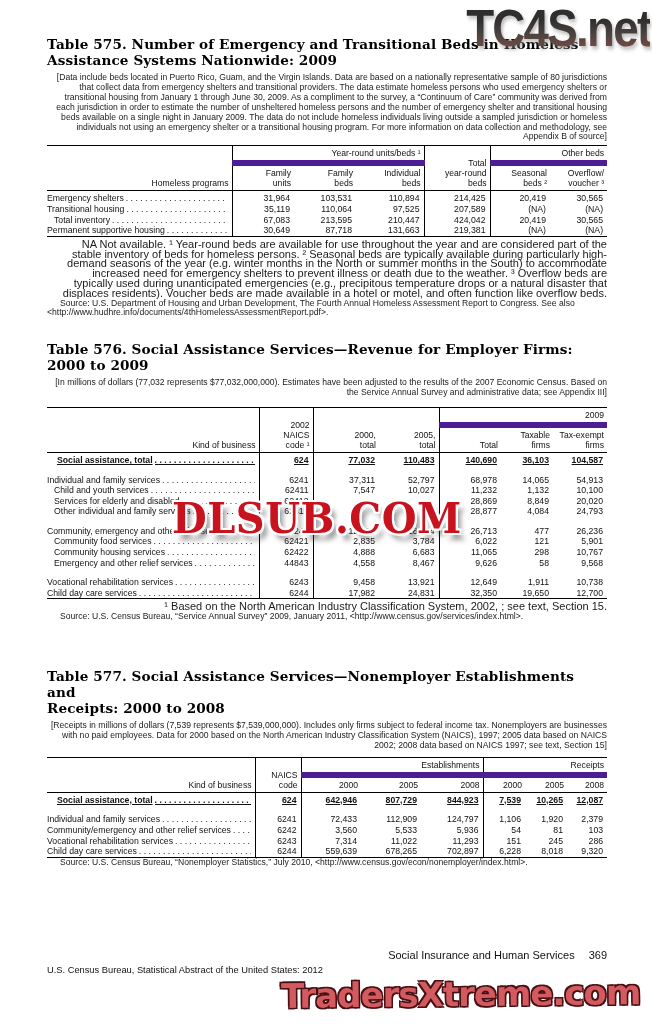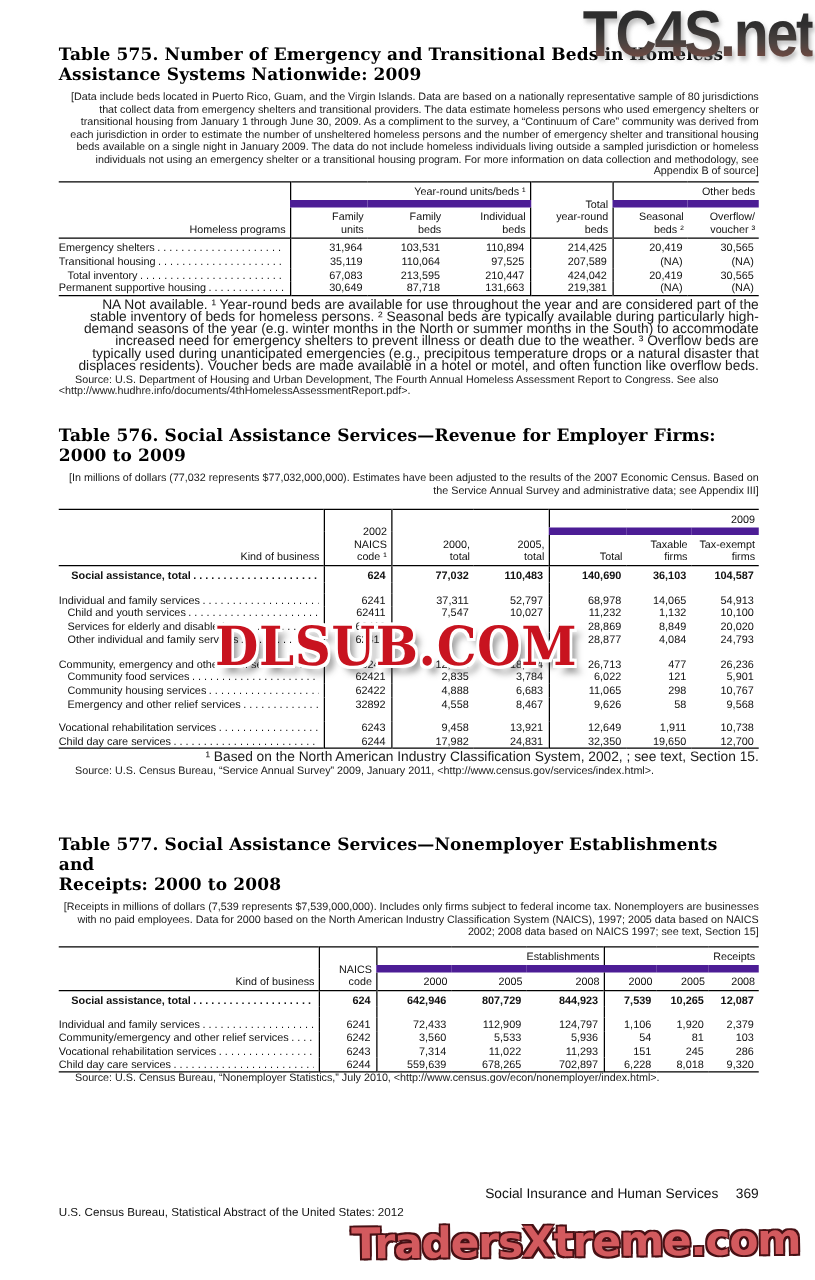--- a/index.html
+++ b/index.html
@@ -40,21 +40,21 @@
   th.grp{text-align:center;vertical-align:bottom;border-bottom:6px solid #4c1d95;padding-bottom:1px;}
   .bl{border-left:1px solid #000;}
   table.dtable td{padding:0 4px 0 0;line-height:10.6px;vertical-align:bottom;}
   td.num{text-align:right;white-space:nowrap;}
   td.stub{display:flex;padding:0 0 0 1px;overflow:hidden;}
   td.stub .lab{white-space:nowrap;}
   td.stub .leader{flex:1 1 0;overflow:hidden;white-space:nowrap;margin-left:2px;color:#111;}
   td.stub.ind{padding-left:7px;}
   td.stub.bold{padding-left:10px;}
   tr.first td{padding-top:2px;}
-  .bold{font-weight:bold;}
+  .bold{font-weight:bold;text-decoration:underline;}
   tr.spacer td{height:9px;line-height:9px;}
 
   
   .footer-right{
     position:absolute;right:45px;top:949px;font-size:11px;color:#111;
     font-family:Liberation Sans, sans-serif;
   }
   .footer-right .pagenum{margin-left:14px;}
   .footer-left{position:absolute;left:47px;top:965px;font-size:9.3px;color:#111;}
 
@@ -337,21 +337,21 @@
           <td class="num">6,683</td>
           <td class="num bl">11,065</td>
           <td class="num">298</td>
           <td class="num">10,767</td>
         </tr>
         <tr>
           <td class="stub ind">
             <span class="lab">Emergency and other relief services</span>
             <span class="leader">. . . . . . . . . . . . . . . . . . . . . . . . . . . . . . . . . . . . . . . . . . . . . . . . . . . . . . . . . . . . . . . . . . . . . . . . . . . . . . . . . . . . . . . . . . . . . . . . . . . . . . . . . . . . . . . . . . . . . . . . </span>
           </td>
-          <td class="num bl">32892</td>
+          <td class="num bl">44843</td>
           <td class="num bl">4,558</td>
           <td class="num">8,467</td>
           <td class="num bl">9,626</td>
           <td class="num">58</td>
           <td class="num">9,568</td>
         </tr>
         <tr class="spacer">
           <td class="stub"></td>
           <td class="num bl"></td>
           <td class="num bl"></td>

